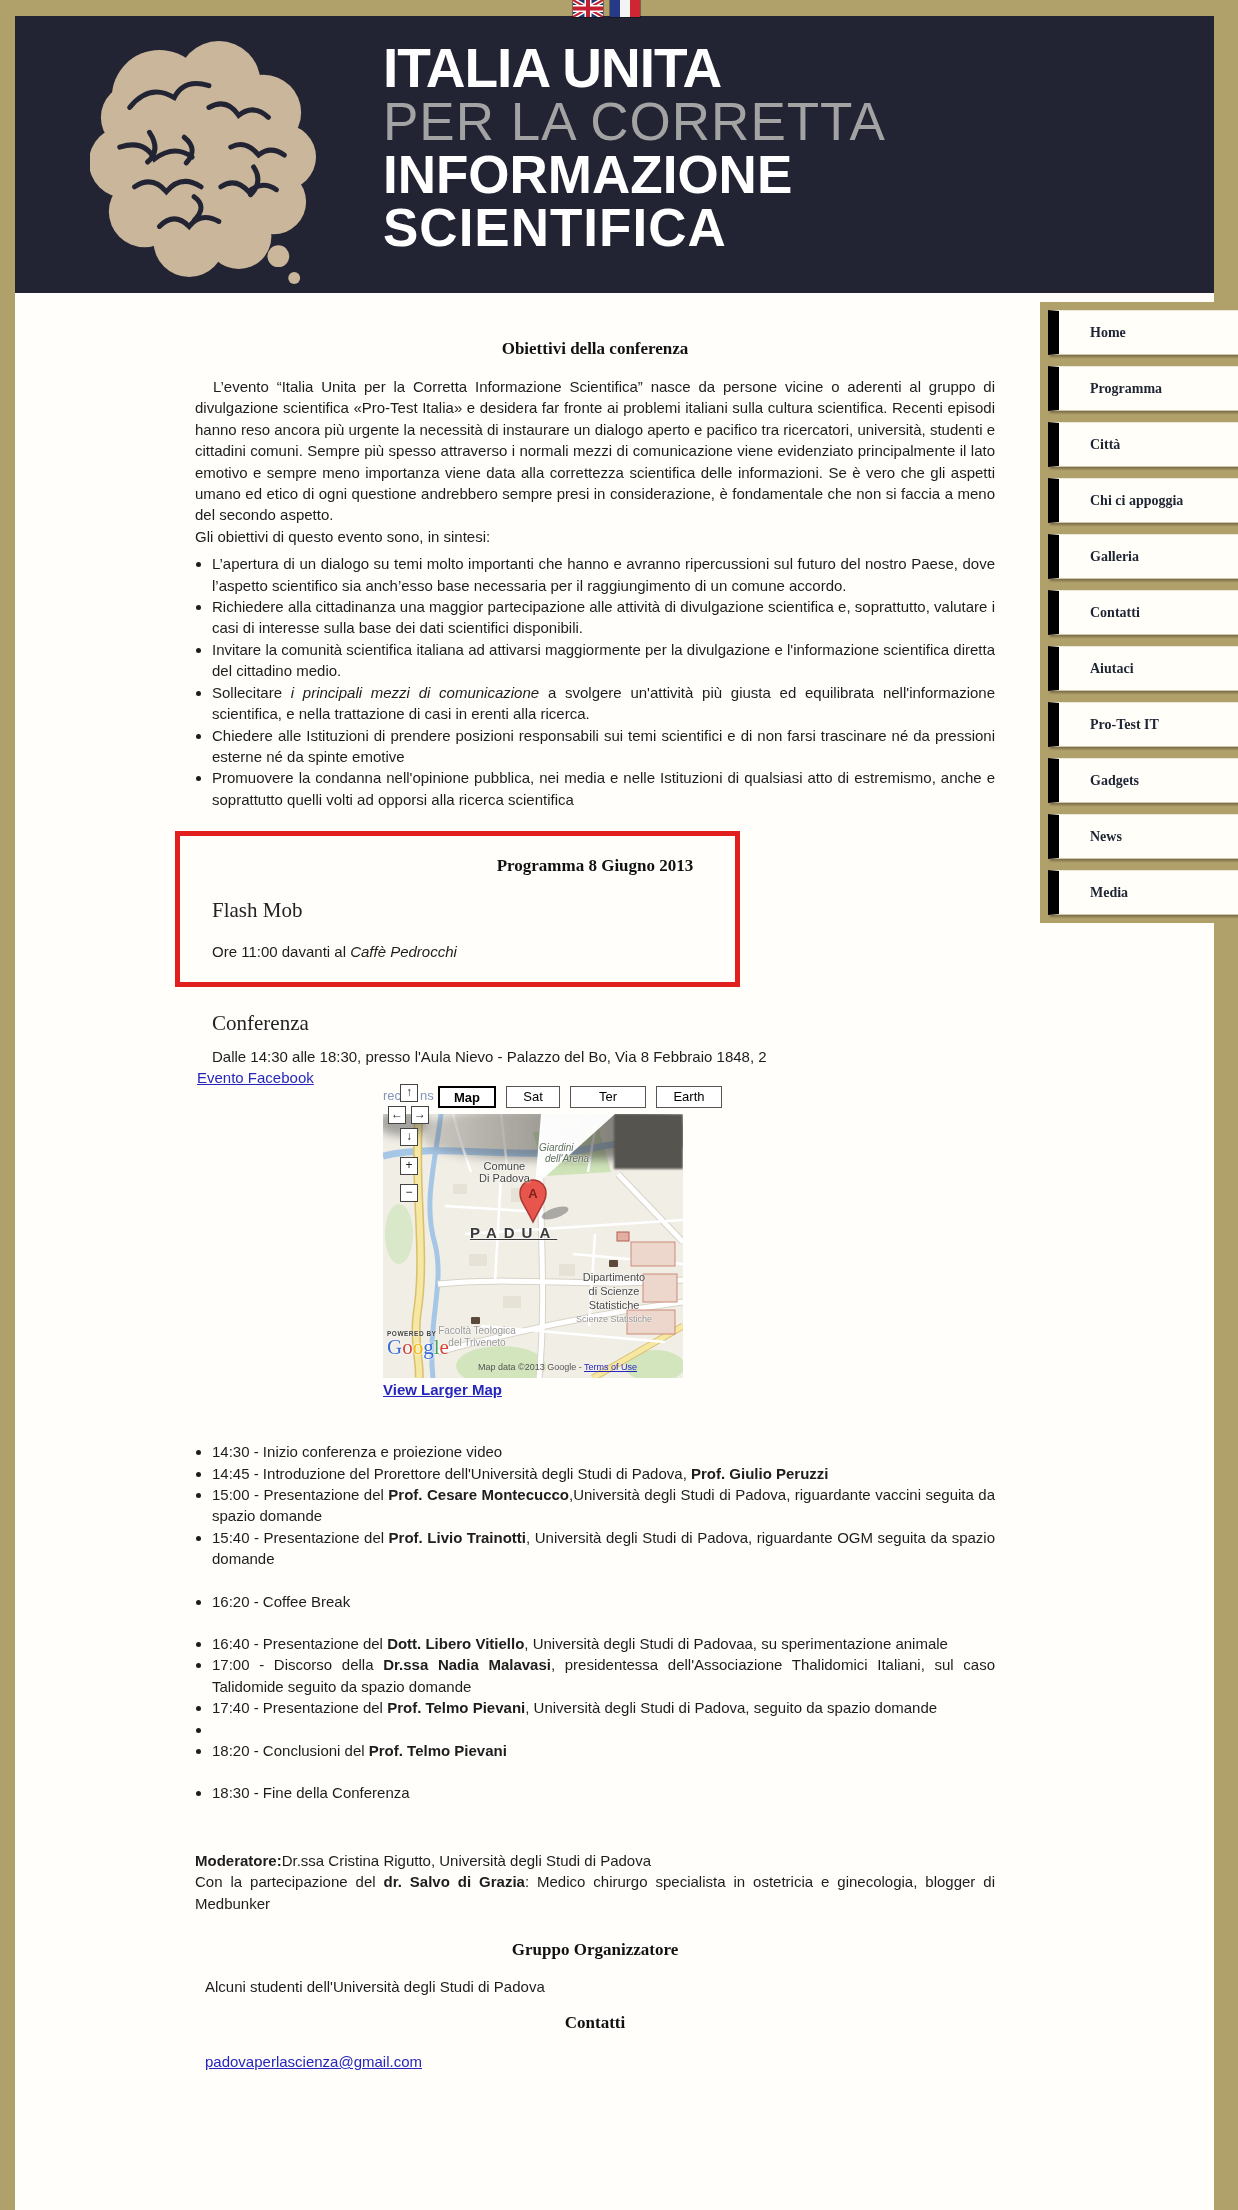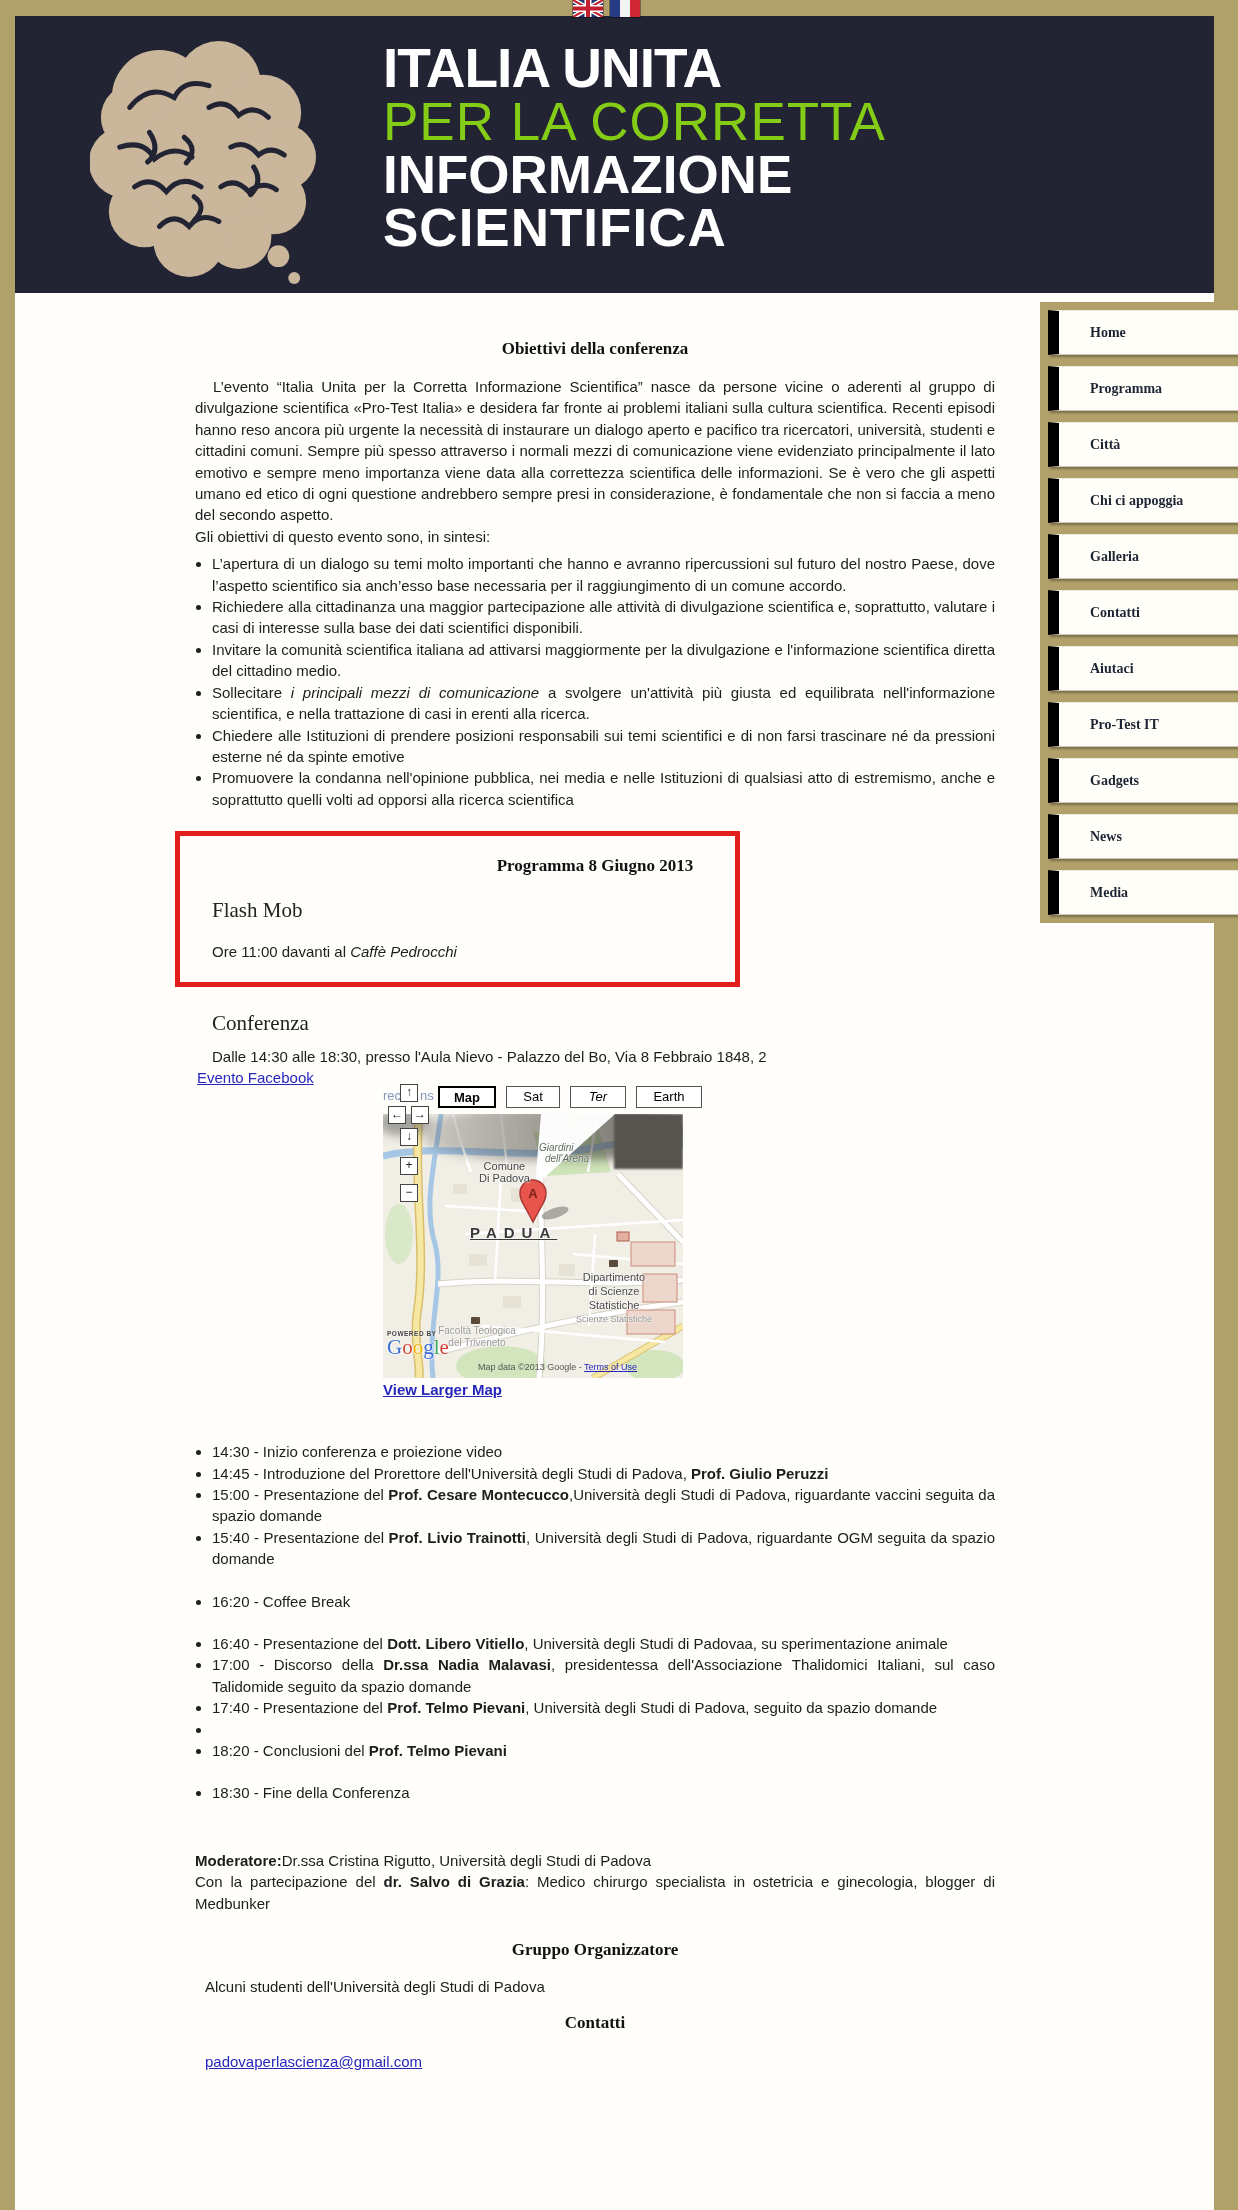--- a/index.html
+++ b/index.html
@@ -10,21 +10,21 @@
   .strip-top{position:absolute;left:0;top:0;width:1238px;height:16px;background:#b0a069;}
   .strip-left{position:absolute;left:0;top:0;width:15px;height:2210px;background:#b0a069;}
   .strip-right{position:absolute;left:1214px;top:0;width:24px;height:2210px;background:#b0a069;}
 
   
   .header{position:absolute;left:15px;top:16px;width:1199px;height:277px;background:#222433;}
   .brain{position:absolute;left:75px;top:20px;}
   .title-block{position:absolute;left:368px;top:26px;font-weight:800;}
   .t-line{display:block;line-height:53px;white-space:nowrap;}
   .t1{font-size:55px;color:#ffffff;letter-spacing:-1px;}
-  .t2{font-size:53px;color:#84cc16;font-weight:400;letter-spacing:1px;}
+  .t2{font-size:53px;color:#a3a3a3;font-weight:400;letter-spacing:1px;}
   .t3{font-size:53px;color:#ffffff;letter-spacing:0px;}
   .t4{font-size:53px;color:#ffffff;letter-spacing:1px;}
 
   .flags{position:absolute;left:573px;top:0;display:flex;gap:7px;z-index:5;}
   .flag{display:block;width:30px;height:17px;box-shadow:0 0 0 1px rgba(0,0,0,.35);cursor:pointer;}
 
   
   .sidebar{position:absolute;left:1040px;top:302px;width:234px;background:#b0a069;padding:8px 0 8px 8px;box-sizing:border-box;}
   .side-item{background:#fffef8;border-left:11px solid #000000;height:43px;line-height:43px;margin-bottom:11px;margin-right:24px;padding-left:31px;font-family:"Liberation Serif","DejaVu Serif",serif;font-weight:bold;font-size:14px;color:#1d2433;box-shadow:1.5px 1.5px 2px rgba(0,0,0,.3);border-top:1px solid #ece8da;border-bottom:1px solid #cfc9b4;cursor:pointer;}
   .side-item:last-child{margin-bottom:0;}
@@ -46,21 +46,21 @@
   p.when{margin:10px 0 0 0;font-size:15px;line-height:21px;text-indent:17px;}
   a.link{color:#2626bd;text-decoration:underline;cursor:pointer;}
   .fb-link{display:inline-block;margin-left:2px;font-size:15px;line-height:21px;}
 
   
   .map-embed{position:relative;width:300px;margin:26px 0 0 188px;}
   .map-canvas{position:relative;width:300px;height:264px;overflow:hidden;background:#f1eee6;cursor:grab;}
   .map-buttons{position:absolute;top:-28px;left:55px;display:flex;gap:10px;z-index:6;}
   .map-btn{background:#ffffff;border:1px solid #555;font-size:13px;line-height:20px;height:22px;box-sizing:border-box;text-align:center;cursor:pointer;color:#000;}
   .map-btn.sel{border:2px solid #000;font-weight:bold;}
-  .bw-map{width:58px;}.bw-sat{width:54px;}.bw-ter{width:56px;font-style:italic;}.bw-earth{width:66px;}
+  .bw-map{width:58px;}.bw-sat{width:54px;}.bw-ter{width:76px;}.bw-earth{width:66px;}
   .clip-txt{position:absolute;top:-26px;font-size:13px;color:#8296bc;z-index:4;}
   .ct-l{left:0px;}.ct-r{left:37px;}
   .pan{position:absolute;z-index:7;}
   .pan-btn{position:absolute;width:18px;height:18px;background:#fff;border:1px solid #444;box-sizing:border-box;text-align:center;line-height:15px;font-size:12px;color:#222;cursor:pointer;}
   .map-label{position:absolute;z-index:3;text-shadow:0 0 2px #fff,0 0 2px #fff;}
   .overlay{position:absolute;z-index:2;}
   .attrib{position:absolute;z-index:4;font-size:9px;color:#555;}
   .google-logo{position:absolute;left:4px;top:216px;z-index:5;cursor:pointer;}
   .poweredby{font-size:6.5px;color:#444;letter-spacing:.5px;font-weight:bold;text-shadow:0 0 2px #fff;}
   .glogo{font-family:"Liberation Serif","DejaVu Serif",serif;font-weight:normal;font-size:21px;line-height:20px;text-shadow:0 0 2px #fff,0 0 3px #fff;}

